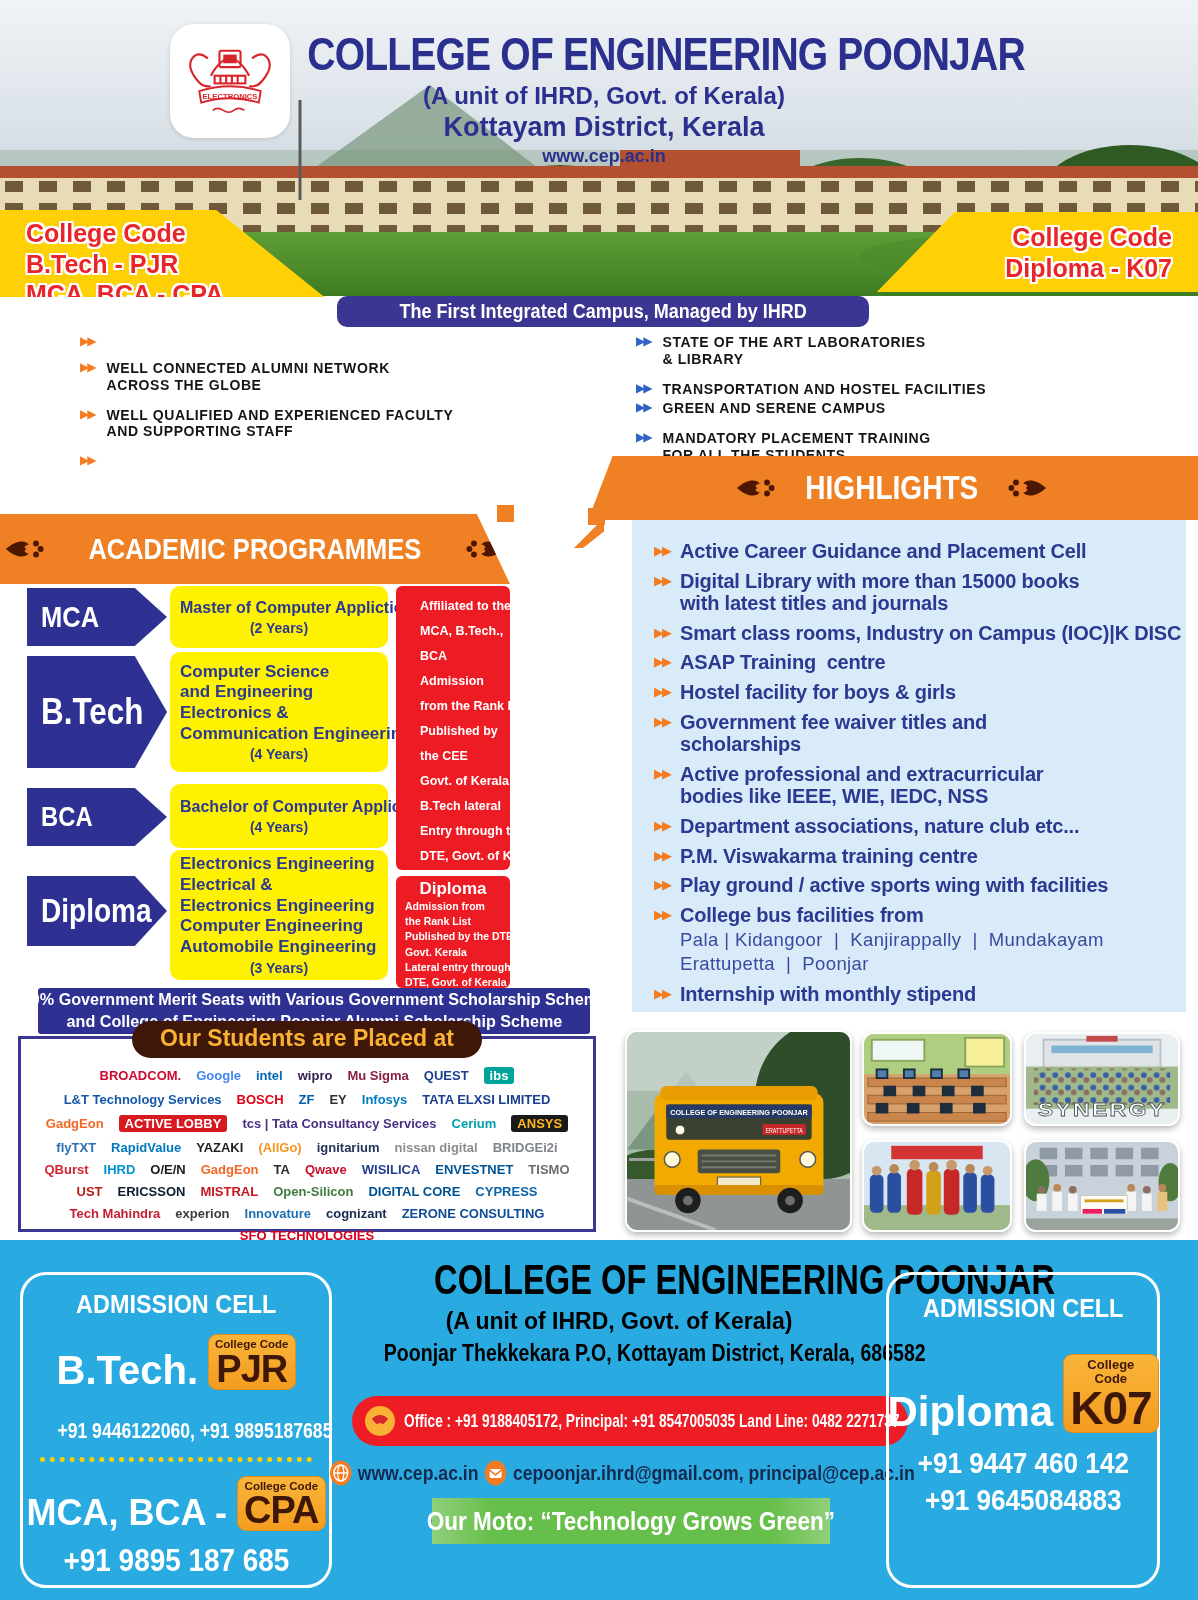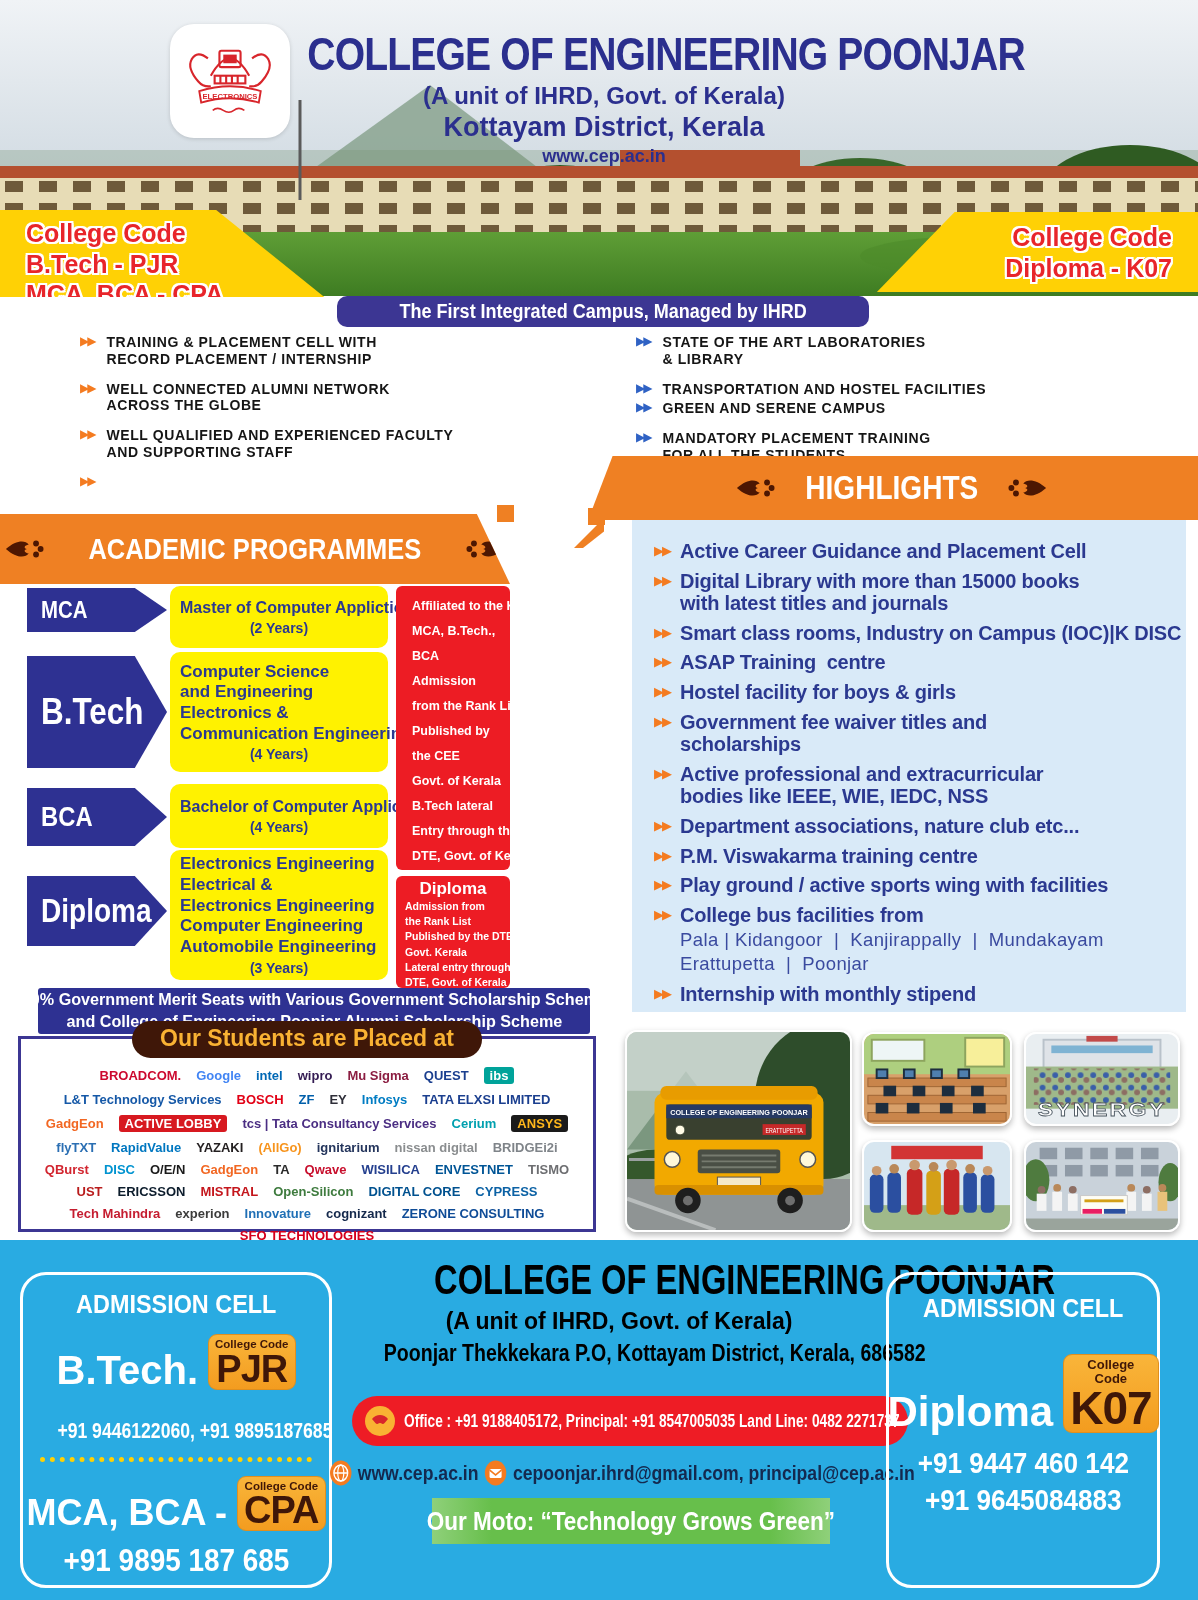--- a/index.html
+++ b/index.html
@@ -40,36 +40,36 @@
 
 #acad-header{left:0;top:514px;width:510px;height:70px;background:#ef8023;clip-path:polygon(0 0,93.5% 0,100% 100%,0 100%);display:flex;align-items:center;justify-content:center;gap:12px}
 .panel-title{color:#fff;font-size:30px;font-weight:700;letter-spacing:0}
 .orn{width:42px;height:24px;flex:0 0 auto}
 .orn.flip{transform:scaleX(-1)}
 .deco-sq{background:#ef8023}
 #sq1{left:497px;top:505px;width:17px;height:17px}
 #sq2{left:588px;top:508px;width:17px;height:17px}
 #tail{left:574px;top:518px;width:30px;height:30px;background:#ef8023;clip-path:polygon(0 100%,100% 0,100% 45%,30% 100%)}
 .prog-arrow{left:27px;background:#2e3192;color:#fff;font-weight:700;display:flex;align-items:center;padding-left:14px;width:140px;clip-path:polygon(0 0,77% 0,100% 50%,77% 100%,0 100%)}
-#arr-mca{top:588px;height:44px;font-size:24px}
+#arr-mca{top:588px;height:58px;font-size:30px}
 #arr-btech{top:656px;height:112px;font-size:37px}
 #arr-bca{top:788px;height:58px;font-size:28px}
 #arr-diploma{top:876px;height:70px;font-size:33px}
 .prog-arrow .sqz{transform-origin:left}
 .prog-box{left:170px;width:218px;background:#fff200;border-radius:10px;color:#2b3990;font-weight:700;display:flex;flex-direction:column;justify-content:center;padding:6px 10px}
 .prog-box .desc{white-space:pre;line-height:1.22}
 .prog-box .dur{text-align:center;margin-top:2px}
 .prog-box.center{text-align:center}
 #box-mca{top:586px;height:62px;font-size:16px}
 #box-btech{top:652px;height:120px;font-size:17px}
 #box-bca{top:784px;height:64px;font-size:16px}
 #box-diploma{top:850px;height:130px;font-size:17px}
 .prog-box .dur{font-size:14px}
 .rednote{left:396px;width:114px;background:#ed1c24;border-radius:6px;color:#fff;font-weight:700}
-#rednote1{top:586px;height:284px;font-size:12.5px;line-height:25px;padding:8px 0 0 16px;white-space:pre}
+#rednote1{top:586px;height:284px;font-size:12.5px;line-height:25px;padding:8px 0 0 24px;white-space:pre}
 #rednote2{top:876px;height:112px;padding:3px 6px;text-align:center}
 #rednote2 .t{font-size:17px}
 #rednote2 .b{font-size:10.5px;line-height:1.45;white-space:pre;text-align:left;margin-left:3px}
 #merit{left:38px;top:988px;width:552px;height:46px;background:#2e3192;border-radius:3px;color:#fff;display:flex;align-items:center;justify-content:center;text-align:center}
 #merit .sqz{font-size:17px;font-weight:700;line-height:1.32}
 
 
 #placed{left:18px;top:1036px;width:578px;height:196px;background:#fff;border:3px solid #3c3693}
 #placed-pill{position:absolute;left:50%;transform:translateX(-50%);top:-18px;background:#3f1708;color:#f9b233;font-size:23px;font-weight:700;padding:4px 28px 6px;border-radius:22px;white-space:nowrap}
 #logo-wall{display:flex;flex-wrap:wrap;justify-content:center;align-items:center;column-gap:15px;row-gap:9px;padding:28px 9px 6px}
@@ -196,22 +196,20 @@
   <div class="abs code-banner" id="code-right">
     <div class="ln">College Code</div>
     <div class="ln">Diploma - K07</div>
   </div>
 
   <div class="abs" id="ribbon"><span class="sqz sqz90">The First Integrated Campus, Managed by IHRD</span></div>
 
   <div class="abs feat-col" id="feats-left">
     <div class="feat">
         <span class="chev o">▶▶</span>
-        <div class="feat-text">TRAINING &amp; PLACEMENT CELL WITH
-RECORD PLACEMENT / INTERNSHIP</div>
       </div>
     <div class="feat">
         <span class="chev o">▶▶</span>
         <div class="feat-text">WELL CONNECTED ALUMNI NETWORK
 ACROSS THE GLOBE</div>
       </div>
     <div class="feat">
         <span class="chev o">▶▶</span>
         <div class="feat-text">WELL QUALIFIED AND EXPERIENCED FACULTY
 AND SUPPORTING STAFF</div>
@@ -349,21 +347,21 @@
         <span class="logo-chip" style="color: rgb(0, 160, 175);">Cerium</span>
         <span class="logo-chip boxed" style="color: rgb(255, 183, 27); background-color: rgb(26, 26, 26);">ANSYS</span>
         <span class="logo-chip" style="color: rgb(43, 111, 179);">flyTXT</span>
         <span class="logo-chip" style="color: rgb(0, 119, 192);">RapidValue</span>
         <span class="logo-chip" style="color: rgb(35, 31, 32);">YAZAKI</span>
         <span class="logo-chip" style="color: rgb(247, 148, 29);">(AllGo)</span>
         <span class="logo-chip" style="color: rgb(36, 53, 92);">ignitarium</span>
         <span class="logo-chip" style="color: rgb(138, 141, 143);">nissan digital</span>
         <span class="logo-chip" style="color: rgb(127, 132, 137);">BRIDGEi2i</span>
         <span class="logo-chip" style="color: rgb(210, 38, 48);">QBurst</span>
-        <span class="logo-chip" style="color: rgb(0, 147, 208);">DISC</span>
+        <span class="logo-chip" style="color: rgb(0, 147, 208);">IHRD</span>
         <span class="logo-chip" style="color: rgb(26, 26, 26);">O/E/N</span>
         <span class="logo-chip" style="color: rgb(242, 103, 34);">GadgEon</span>
         <span class="logo-chip" style="color: rgb(43, 43, 43);">TA</span>
         <span class="logo-chip" style="color: rgb(200, 16, 46);">Qwave</span>
         <span class="logo-chip" style="color: rgb(37, 64, 143);">WISILICA</span>
         <span class="logo-chip" style="color: rgb(0, 85, 150);">ENVESTNET</span>
         <span class="logo-chip" style="color: rgb(109, 110, 113);">TISMO</span>
         <span class="logo-chip" style="color: #b91c1c;">UST</span>
         <span class="logo-chip" style="color: rgb(12, 28, 44);">ERICSSON</span>
         <span class="logo-chip" style="color: rgb(196, 22, 28);">MISTRAL</span>

